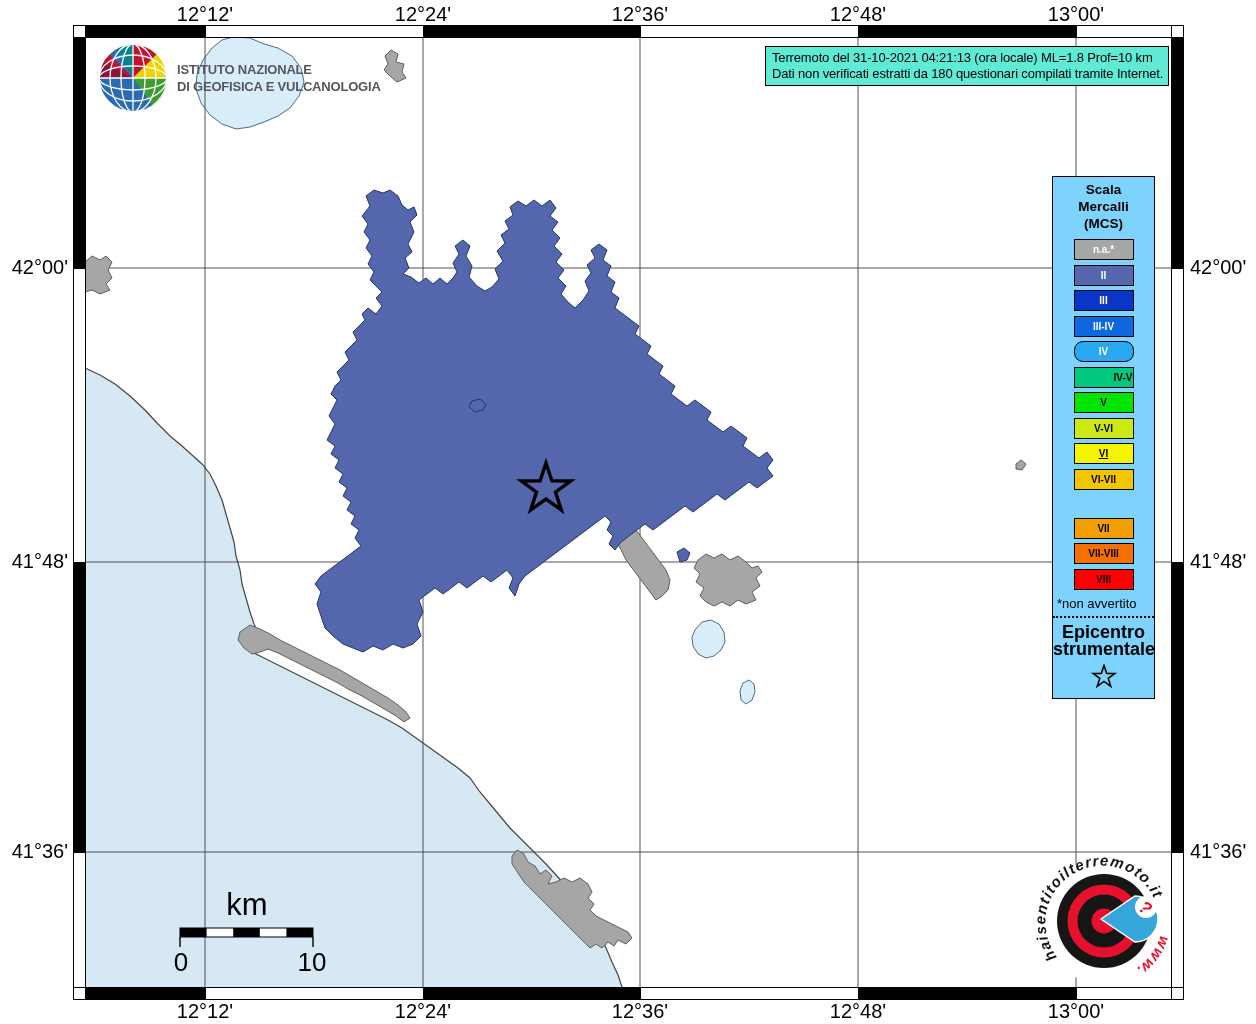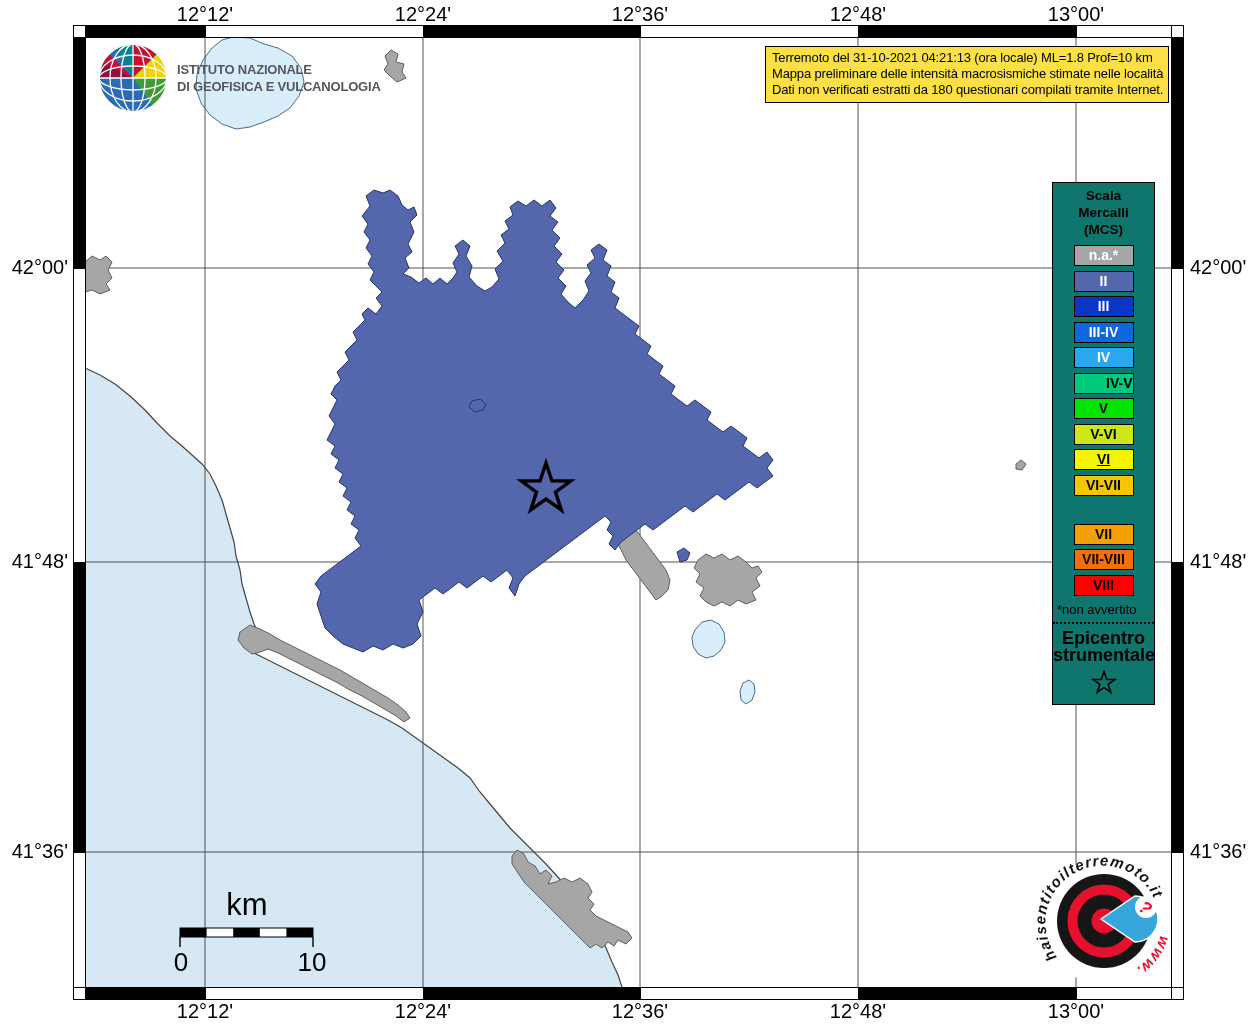--- a/index.html
+++ b/index.html
@@ -6,29 +6,29 @@
   .stage{position:relative;width:1256px;height:1024px;background:#fff;overflow:hidden;
          font-family:"Liberation Sans",sans-serif;color:#000;}
   .stage svg.maplayer{position:absolute;left:0;top:0;}
   .axis-label{position:absolute;font-size:20px;white-space:nowrap;}
   .axis-top,.axis-bottom{transform:translateX(-50%);}
   .axis-left{width:66px;text-align:right;left:2px;}
   .axis-right{left:1190px;text-align:left;}
   .ingv-logo{position:absolute;left:95px;top:40px;width:76px;height:76px;}
   .ingv-text{position:absolute;left:177px;top:61px;font-size:13px;font-weight:bold;
              color:#55565E;letter-spacing:-0.2px;line-height:17px;white-space:nowrap;}
-  .info-box{position:absolute;left:765px;top:46px;width:390px;background:#fde047;
+  .info-box{position:absolute;left:765px;top:46px;width:390px;background:#5eead4;
             border:1px solid #000;padding:3px 6px;font-size:13px;line-height:16.2px;
             letter-spacing:-0.15px;white-space:nowrap;}
   .info-box span{display:block;}
-  .legend{position:absolute;left:1052px;top:182px;width:101px;background:#0f766e;
+  .legend{position:absolute;left:1052px;top:176px;width:101px;background:#7dd3fc;
           border:1px solid #000;padding:4px 0 8px 0;}
   .legend-title{font-weight:bold;font-size:13.5px;line-height:17px;text-align:center;margin-bottom:7px;}
   .chip{width:58px;height:19px;margin:0 auto 4.5px auto;border:1px solid #000;
-        font-weight:bold;font-size:14px;line-height:19px;text-align:center;}
+        font-weight:bold;font-size:10px;line-height:19px;text-align:center;}
   .legend-foot{font-size:13px;margin:6px 2px 5px 4px;text-align:left;white-space:nowrap;}
   .legend-divider{border-top:2px dotted #000;margin:0 0 6px 0;}
   .legend-epi{font-weight:bold;font-size:18px;line-height:17px;text-align:center;}
   .legend-star{display:block;margin:6px auto 0 auto;}
 </style>
 </head>
 <body>
 
 <div class="stage">
 
@@ -216,35 +216,34 @@
       <line x1="38" y1="4" x2="38" y2="72"></line>
     </g>
   </svg>
   <div class="ingv-text">
     <span style="display:block">ISTITUTO NAZIONALE</span>
     <span style="display:block">DI GEOFISICA E VULCANOLOGIA</span>
   </div>
 
   <div class="info-box">
     <span>Terremoto del 31-10-2021 04:21:13 (ora locale) ML=1.8 Prof=10 km</span>
-    <span>Mappa preliminare delle intensità macrosismiche stimate nelle località</span>
     <span>Dati non verificati estratti da 180 questionari compilati tramite Internet.</span>
   </div>
 
   <div class="legend">
     <div class="legend-title">
       <span style="display:block">Scala</span>
       <span style="display:block">Mercalli</span>
       <span style="display:block">(MCS)</span>
     </div>
     <div class="chip" style="background-color: rgb(166, 166, 166); color: rgb(255, 255, 255);">n.a.*</div>
     <div class="chip" style="background-color: rgb(85, 103, 172); color: rgb(255, 255, 255);">II</div>
     <div class="chip" style="background-color: rgb(10, 54, 200); color: rgb(255, 255, 255);">III</div>
     <div class="chip" style="background-color: rgb(13, 104, 222); color: rgb(255, 255, 255);">III-IV</div>
-    <div class="chip" style="background-color: rgb(41, 168, 240); color: rgb(255, 255, 255);">IV</div>
+    <div class="chip" style="background-color: rgb(41, 168, 240); color: rgb(255, 255, 255); border-radius: 9px;">IV</div>
     <div class="chip" style="background-color: rgb(0, 200, 125); color: rgb(0, 0, 0); text-align: right;">IV-V</div>
     <div class="chip" style="background-color: rgb(0, 228, 0); color: rgb(0, 0, 0);">V</div>
     <div class="chip" style="background-color: rgb(204, 232, 22); color: rgb(0, 0, 0);">V-VI</div>
     <div class="chip" style="background-color: rgb(245, 245, 0); color: rgb(0, 0, 0); text-decoration: underline;">VI</div>
     <div class="chip" style="background-color: rgb(245, 197, 0); color: rgb(0, 0, 0);">VI-VII</div>
     <div class="chip" style="background-color: rgb(245, 160, 0); color: rgb(0, 0, 0); margin-top: 28px;">VII</div>
     <div class="chip" style="background-color: rgb(245, 112, 0); color: rgb(0, 0, 0);">VII-VIII</div>
     <div class="chip" style="background-color: rgb(255, 0, 0); color: rgb(0, 0, 0);">VIII</div>
     <div class="legend-foot">*non avvertito</div>
     <div class="legend-divider"></div>

